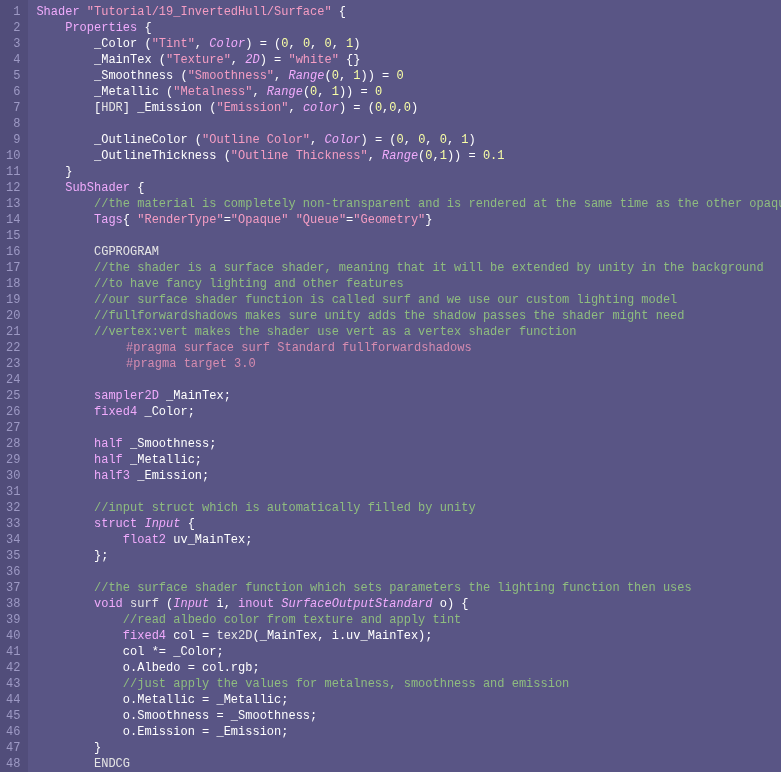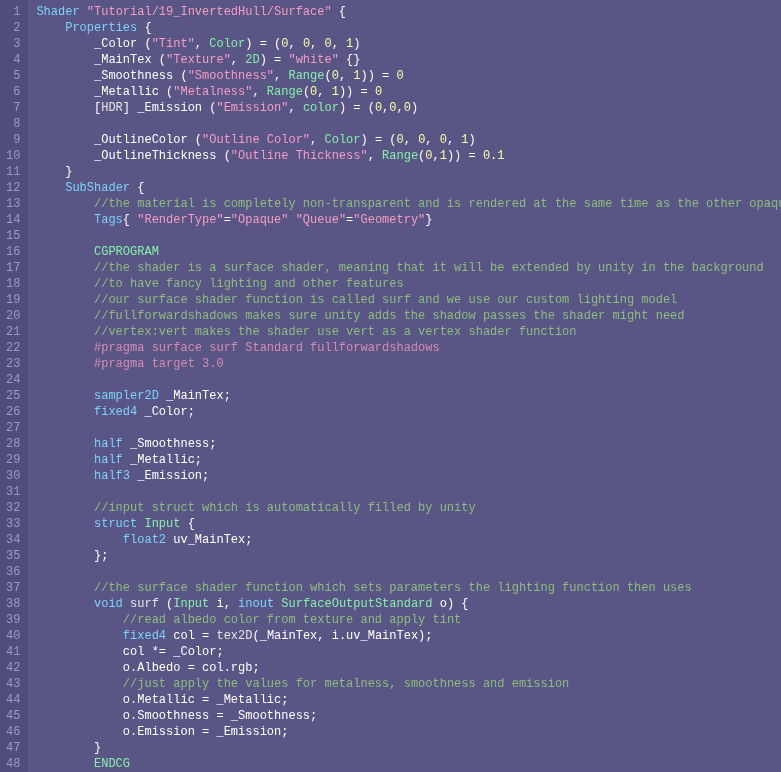--- a/index.html
+++ b/index.html
@@ -18,28 +18,28 @@
   padding: 4px 8px 4px 6px;
   user-select: none;
   min-width: 28px;
 }
 .code {
   padding: 4px 0 4px 8px;
   flex: 1;
   overflow-x: auto;
 }
 .line { height: 16px; }
-.kw { color: #7dd3fc; text-align: right; }       
-.type { color: #86efac; }
+.kw { color: #f0abfc; text-align: right; }       
+.type { color: #f0abfc; font-style: italic; }
 .fn { color: #e5e5e5; }
 .str { color: #f59dc3; }
 .num { color: #f9ffa6; }      
 .cmt { color: #8fbd7f; }      
-.dir { color: #86efac; }      
-.pp  { color: #d68cb0; }
+.dir { color: #e5e5e5; }      
+.pp  { color: #d68cb0; margin-left: 32px; }
 .whi { color: #ffffff; }
 </style>
 </head>
 <body>
 
 
 
 <div class="gutter" id="gutter"><div class="line">1</div><div class="line">2</div><div class="line">3</div><div class="line">4</div><div class="line">5</div><div class="line">6</div><div class="line">7</div><div class="line">8</div><div class="line">9</div><div class="line">10</div><div class="line">11</div><div class="line">12</div><div class="line">13</div><div class="line">14</div><div class="line">15</div><div class="line">16</div><div class="line">17</div><div class="line">18</div><div class="line">19</div><div class="line">20</div><div class="line">21</div><div class="line">22</div><div class="line">23</div><div class="line">24</div><div class="line">25</div><div class="line">26</div><div class="line">27</div><div class="line">28</div><div class="line">29</div><div class="line">30</div><div class="line">31</div><div class="line">32</div><div class="line">33</div><div class="line">34</div><div class="line">35</div><div class="line">36</div><div class="line">37</div><div class="line">38</div><div class="line">39</div><div class="line">40</div><div class="line">41</div><div class="line">42</div><div class="line">43</div><div class="line">44</div><div class="line">45</div><div class="line">46</div><div class="line">47</div><div class="line">48</div></div>
 <div class="code" id="code"><div class="line"><span class="kw">Shader </span><span class="str">"Tutorial/19_InvertedHull/Surface"</span><span class="whi"> {</span></div><div class="line"><span class="whi">    </span><span class="kw">Properties</span><span class="whi"> {</span></div><div class="line"><span class="whi">        _Color (</span><span class="str">"Tint"</span><span class="whi">, </span><span class="type">Color</span><span class="whi">) = (</span><span class="num">0</span><span class="whi">, </span><span class="num">0</span><span class="whi">, </span><span class="num">0</span><span class="whi">, </span><span class="num">1</span><span class="whi">)</span></div><div class="line"><span class="whi">        _MainTex (</span><span class="str">"Texture"</span><span class="whi">, </span><span class="type">2D</span><span class="whi">) = </span><span class="str">"white"</span><span class="whi"> {}</span></div><div class="line"><span class="whi">        _Smoothness (</span><span class="str">"Smoothness"</span><span class="whi">, </span><span class="type">Range</span><span class="whi">(</span><span class="num">0</span><span class="whi">, </span><span class="num">1</span><span class="whi">)) = </span><span class="num">0</span></div><div class="line"><span class="whi">        _Metallic (</span><span class="str">"Metalness"</span><span class="whi">, </span><span class="type">Range</span><span class="whi">(</span><span class="num">0</span><span class="whi">, </span><span class="num">1</span><span class="whi">)) = </span><span class="num">0</span></div><div class="line"><span class="whi">        [</span><span class="fn">HDR</span><span class="whi">] _Emission (</span><span class="str">"Emission"</span><span class="whi">, </span><span class="type">color</span><span class="whi">) = (</span><span class="num">0</span><span class="whi">,</span><span class="num">0</span><span class="whi">,</span><span class="num">0</span><span class="whi">)</span></div><div class="line"><span class="whi"></span></div><div class="line"><span class="whi">        _OutlineColor (</span><span class="str">"Outline Color"</span><span class="whi">, </span><span class="type">Color</span><span class="whi">) = (</span><span class="num">0</span><span class="whi">, </span><span class="num">0</span><span class="whi">, </span><span class="num">0</span><span class="whi">, </span><span class="num">1</span><span class="whi">)</span></div><div class="line"><span class="whi">        _OutlineThickness (</span><span class="str">"Outline Thickness"</span><span class="whi">, </span><span class="type">Range</span><span class="whi">(</span><span class="num">0</span><span class="whi">,</span><span class="num">1</span><span class="whi">)) = </span><span class="num">0.1</span></div><div class="line"><span class="whi">    }</span></div><div class="line"><span class="whi">    </span><span class="kw">SubShader</span><span class="whi"> {</span></div><div class="line"><span class="whi">        </span><span class="cmt">//the material is completely non-transparent and is rendered at the same time as the other opaque geometry</span></div><div class="line"><span class="whi">        </span><span class="kw">Tags</span><span class="whi">{ </span><span class="str">"RenderType"</span><span class="whi">=</span><span class="str">"Opaque"</span><span class="whi"> </span><span class="str">"Queue"</span><span class="whi">=</span><span class="str">"Geometry"</span><span class="whi">}</span></div><div class="line"><span class="whi"></span></div><div class="line"><span class="whi">        </span><span class="dir">CGPROGRAM</span></div><div class="line"><span class="whi">        </span><span class="cmt">//the shader is a surface shader, meaning that it will be extended by unity in the background</span></div><div class="line"><span class="whi">        </span><span class="cmt">//to have fancy lighting and other features</span></div><div class="line"><span class="whi">        </span><span class="cmt">//our surface shader function is called surf and we use our custom lighting model</span></div><div class="line"><span class="whi">        </span><span class="cmt">//fullforwardshadows makes sure unity adds the shadow passes the shader might need</span></div><div class="line"><span class="whi">        </span><span class="cmt">//vertex:vert makes the shader use vert as a vertex shader function</span></div><div class="line"><span class="whi">        </span><span class="pp">#pragma surface surf Standard fullforwardshadows</span></div><div class="line"><span class="whi">        </span><span class="pp">#pragma target 3.0</span></div><div class="line"><span class="whi"></span></div><div class="line"><span class="whi">        </span><span class="kw">sampler2D</span><span class="whi"> _MainTex;</span></div><div class="line"><span class="whi">        </span><span class="kw">fixed4</span><span class="whi"> _Color;</span></div><div class="line"><span class="whi"></span></div><div class="line"><span class="whi">        </span><span class="kw">half</span><span class="whi"> _Smoothness;</span></div><div class="line"><span class="whi">        </span><span class="kw">half</span><span class="whi"> _Metallic;</span></div><div class="line"><span class="whi">        </span><span class="kw">half3</span><span class="whi"> _Emission;</span></div><div class="line"><span class="whi"></span></div><div class="line"><span class="whi">        </span><span class="cmt">//input struct which is automatically filled by unity</span></div><div class="line"><span class="whi">        </span><span class="kw">struct</span><span class="whi"> </span><span class="type">Input</span><span class="whi"> {</span></div><div class="line"><span class="whi">            </span><span class="kw">float2</span><span class="whi"> uv_MainTex;</span></div><div class="line"><span class="whi">        };</span></div><div class="line"><span class="whi"></span></div><div class="line"><span class="whi">        </span><span class="cmt">//the surface shader function which sets parameters the lighting function then uses</span></div><div class="line"><span class="whi">        </span><span class="kw">void</span><span class="whi"> </span><span class="fn">surf</span><span class="whi"> (</span><span class="type">Input</span><span class="whi"> i, </span><span class="kw">inout</span><span class="whi"> </span><span class="type">SurfaceOutputStandard</span><span class="whi"> o) {</span></div><div class="line"><span class="whi">            </span><span class="cmt">//read albedo color from texture and apply tint</span></div><div class="line"><span class="whi">            </span><span class="kw">fixed4</span><span class="whi"> col = </span><span class="fn">tex2D</span><span class="whi">(_MainTex, i.uv_MainTex);</span></div><div class="line"><span class="whi">            col *= _Color;</span></div><div class="line"><span class="whi">            o.Albedo = col.rgb;</span></div><div class="line"><span class="whi">            </span><span class="cmt">//just apply the values for metalness, smoothness and emission</span></div><div class="line"><span class="whi">            o.Metallic = _Metallic;</span></div><div class="line"><span class="whi">            o.Smoothness = _Smoothness;</span></div><div class="line"><span class="whi">            o.Emission = _Emission;</span></div><div class="line"><span class="whi">        }</span></div><div class="line"><span class="whi">        </span><span class="dir">ENDCG</span></div></div>
 

